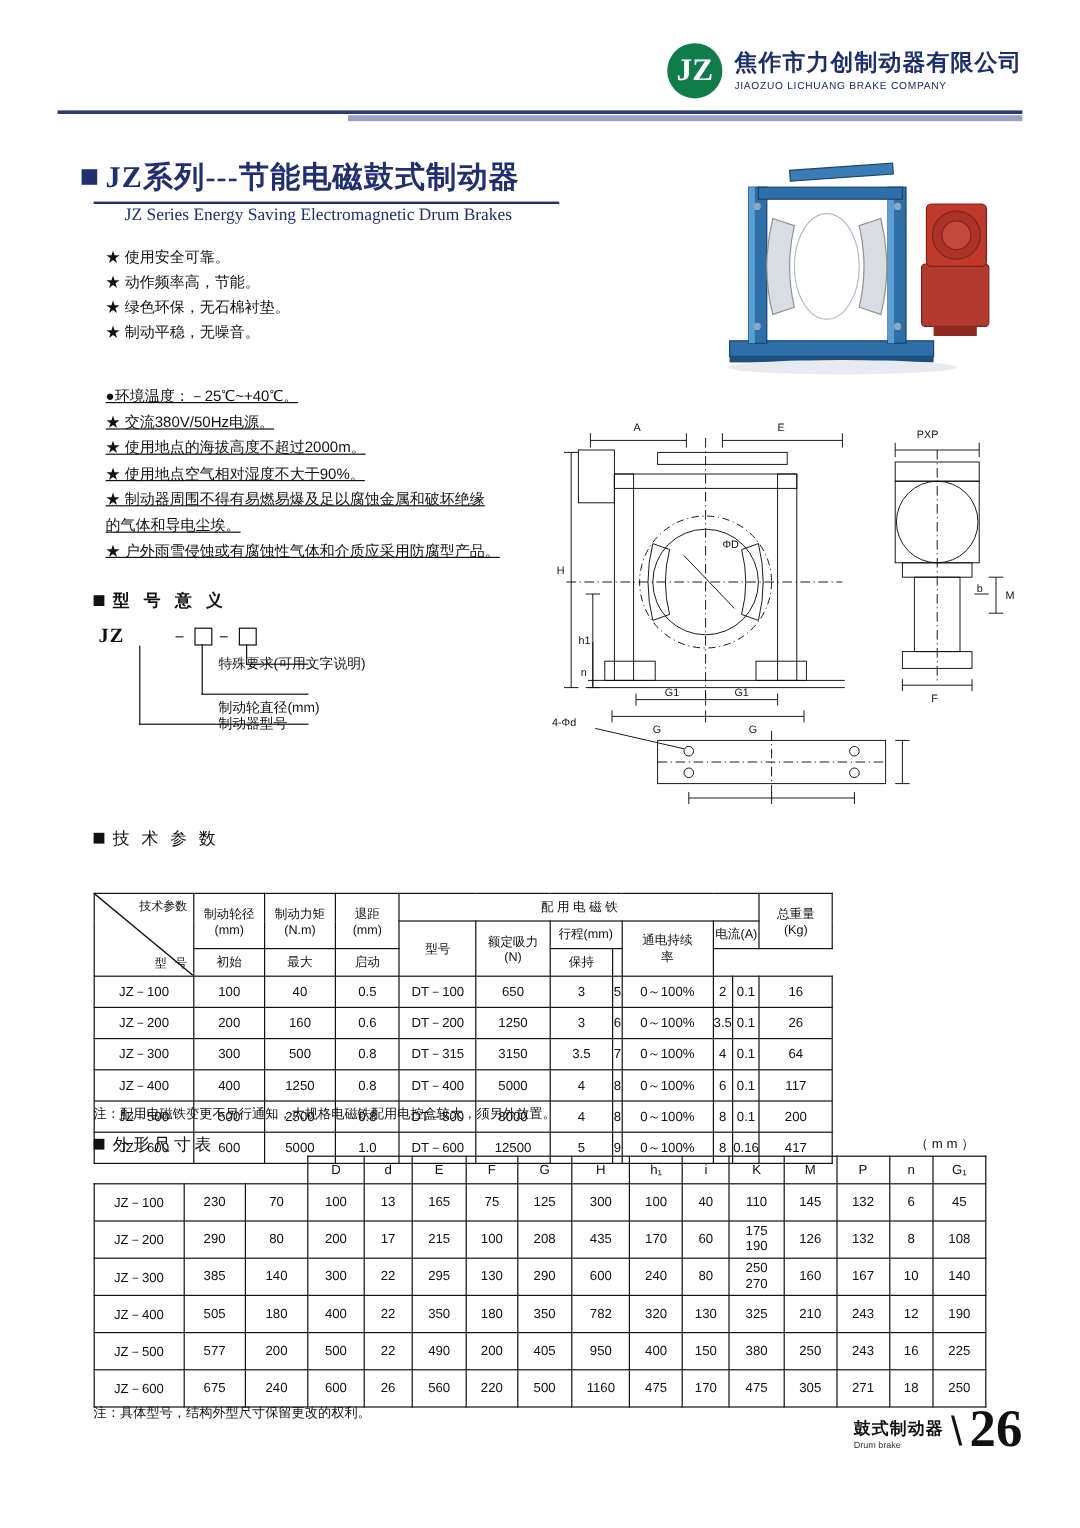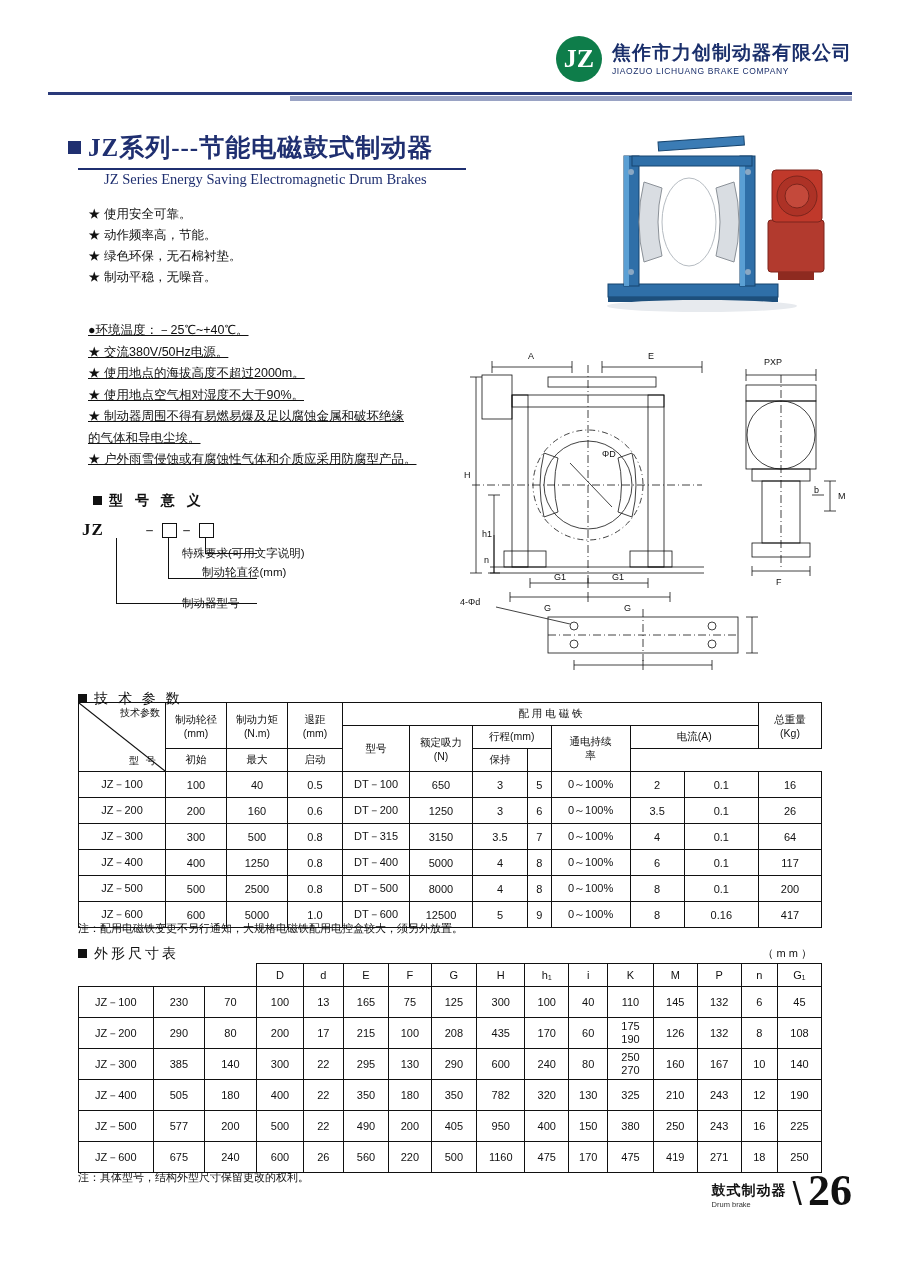--- a/index.html
+++ b/index.html
@@ -29,21 +29,21 @@
   .title-en{font-family:"Liberation Serif",serif;font-size:14.5px;color:#1f2f70;margin-top:7px;margin-left:36px;}
   .title-rule{position:absolute;left:78px;top:168px;width:388px;height:1.5px;background:#1f2f70;}
 
   
   .feat{position:absolute;left:88px;top:204px;font-size:12.5px;line-height:21px;color:#111;}
   .feat div{white-space:nowrap;}
   .spec{position:absolute;left:88px;top:320px;font-size:12.5px;line-height:21.5px;color:#111;text-decoration:underline;}
   .spec div{white-space:nowrap;}
 
   
-  .model-h{position:absolute;left:78px;top:492px;font-size:14px;font-weight:bold;letter-spacing:4px;margin-left:15px;}
+  .model-h{position:absolute;left:78px;top:492px;font-size:14px;font-weight:bold;letter-spacing:4px;}
   .model-h .bsq{display:inline-block;width:9px;height:9px;background:#111;margin-right:7px;}
   .model-area{position:absolute;left:78px;top:516px;width:360px;height:110px;}
   .jz-lbl{position:absolute;left:4px;top:4px;font-family:"Liberation Serif",serif;font-size:17px;font-weight:bold;letter-spacing:1px;}
   .dash{position:absolute;font-size:15px;}
   .bx{position:absolute;width:13px;height:13px;border:1.2px solid #111;}
   .lead{position:absolute;background:#111;}
   .ltxt{position:absolute;font-size:11.5px;white-space:nowrap;}
 
   
   .photo{position:absolute;left:572px;top:112px;width:282px;height:205px;background:#fff;}
@@ -51,21 +51,21 @@
   .drawing{position:absolute;left:452px;top:335px;width:400px;height:335px;}
 
   
   .sec-h{position:absolute;font-size:14px;font-weight:normal;letter-spacing:3px;}
   .sec-h .bsq{display:inline-block;width:9px;height:9px;background:#111;margin-right:7px;}
   #tech-h{left:78px;top:690px;}
   #dim-h{left:78px;top:945px;}
 
   
   table{border-collapse:collapse;font-size:11px;}
-  .tbl1{position:absolute;left:78px;top:702px;width:744px;border-radius:21px;}
+  .tbl1{position:absolute;left:78px;top:744px;width:616px;border-radius:21px;}
   .tbl1 td,.tbl1 th{border:1px solid #111;text-align:center;padding:0;height:25px;font-weight:normal;}
   .tbl1 .hdr td{height:22px;font-size:10.5px;}
   .corner{position:relative;height:54px !important;width:86px;}
   .corner .diag{position:absolute;left:0;top:0;width:100%;height:100%;}
   .corner .t1{position:absolute;right:5px;top:3px;font-size:10px;}
   .corner .t2{position:absolute;left:5px;bottom:3px;font-size:10px;letter-spacing:2px;margin-left:45px;}
   .note{position:absolute;font-size:11px;}
   #note1{left:78px;top:921px;}
   #note2{left:78px;top:1170px;}
 
@@ -136,21 +136,21 @@
     <div class="lead" style="left:127px;top:21px;width:1px;height:17px;"></div>
     <div class="lead" style="left:127px;top:37px;width:52px;height:1px;"></div>
 
     <div class="lead" style="left:90px;top:21px;width:1px;height:42px;"></div>
     <div class="lead" style="left:90px;top:62px;width:89px;height:1px;"></div>
 
     <div class="lead" style="left:38px;top:22px;width:1px;height:66px;"></div>
     <div class="lead" style="left:38px;top:87px;width:141px;height:1px;"></div>
 
     <div class="ltxt" style="left:104px;top:30px;">特殊要求(可用文字说明)</div>
-    <div class="ltxt" style="left:104px;top:49px;margin-left:20px;">制动轮直径(mm)</div>
+    <div class="ltxt" style="left:104px;top:66px;">制动轮直径(mm)</div>
     <div class="ltxt" style="left:104px;top:80px;">制动器型号</div>
   </div>
 
   <div class="photo">
     <svg width="282" height="205" viewBox="0 0 282 205">
       <rect x="0" y="0" width="282" height="205" fill="#ffffff"></rect>
 
       <rect x="36" y="172" width="170" height="13" fill="#2f6fa8" stroke="#17456f" stroke-width="1"></rect>
       <rect x="36" y="185" width="170" height="5" fill="#1d4f7c"></rect>
 
@@ -564,21 +564,21 @@
       <td>240</td>
       <td>600</td>
       <td>26</td>
       <td>560</td>
       <td>220</td>
       <td>500</td>
       <td>1160</td>
       <td>475</td>
       <td>170</td>
       <td>475</td>
-      <td>419</td>
+      <td>305</td>
       <td>271</td>
       <td>18</td>
       <td>250</td>
     </tr>
   </tbody>
     </table>
 
   <div class="note" id="note2">注：具体型号，结构外型尺寸保留更改的权利。</div>
 
   <div class="footer">

